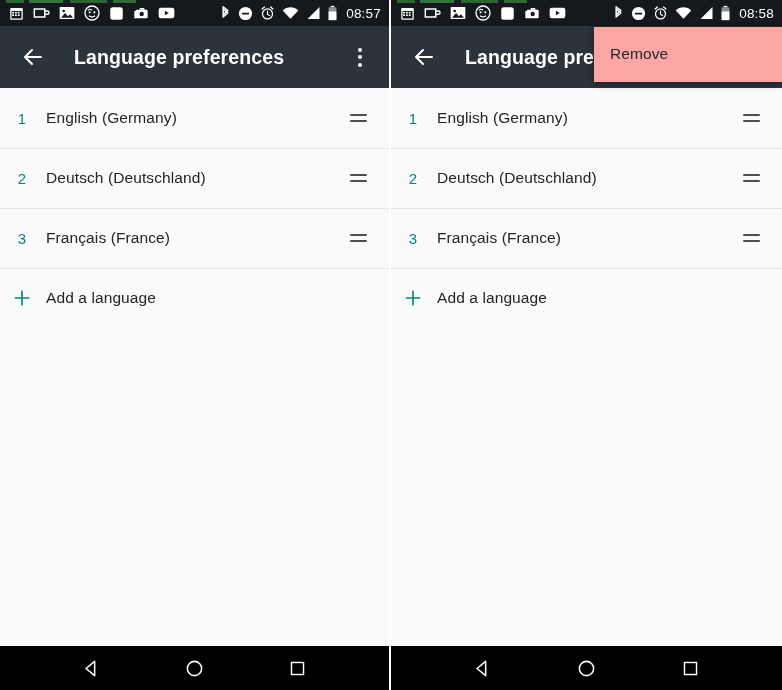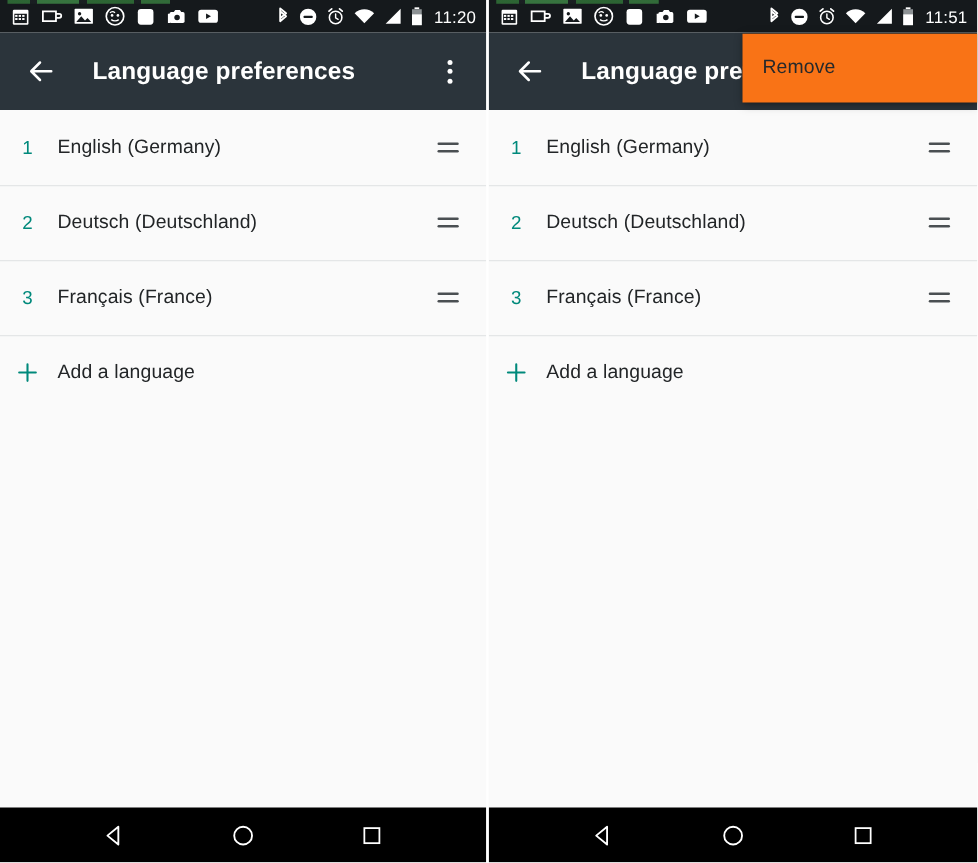--- a/index.html
+++ b/index.html
@@ -125,21 +125,21 @@
   }
   .row .drag i {
     display:block; width:17px; height:2px; background:#4a4f52; border-radius:1px;
   }
 
   
   .popup {
     position:absolute;
     left:203px; top:27px;
     width:188px;
-    background:#f97316;
+    background:#fca5a5;
     box-shadow:0 2px 7px rgba(0,0,0,.34), 0 0 2px rgba(0,0,0,.2);
     padding:8px 0 9px 0;
     z-index:20;
   }
   .popup .menu-item {
     height:38px;
     display:flex;
     align-items:center;
     padding:0 16px;
     font-size:15.5px;
@@ -235,21 +235,21 @@
             <path d="M12 17L1 5.5C4 2.6 7.9 1 12 1s8 1.6 11 4.5z" fill="#fff"></path>
           </svg>
         <svg class="sbicon" width="15" height="14" viewBox="0 0 20 18">
             <path d="M18 1v16H2z" fill="#fff"></path>
           </svg>
         <svg class="sbicon" width="9" height="16" viewBox="0 0 12 20">
             <rect x="3.5" y="0.5" width="5" height="2" fill="#fff"></rect>
             <rect x="0.8" y="2.5" width="10.4" height="17" fill="#8d9295"></rect>
             <rect x="0.8" y="8" width="10.4" height="11.5" fill="#fff"></rect>
           </svg>
-        <span class="sb-time">11:20</span>
+        <span class="sb-time">08:57</span>
       </div>
     </div>
 
     <div class="panel-body">
 
       <div class="appbar">
         <div class="back-btn">
           <svg width="24" height="24" viewBox="0 0 24 24">
               <path d="M20 12H4.5M11 5l-7 7 7 7" fill="none" stroke="#fff" stroke-width="2" stroke-linecap="round" stroke-linejoin="round"></path>
             </svg>
@@ -388,21 +388,21 @@
             <path d="M12 17L1 5.5C4 2.6 7.9 1 12 1s8 1.6 11 4.5z" fill="#fff"></path>
           </svg>
         <svg class="sbicon" width="15" height="14" viewBox="0 0 20 18">
             <path d="M18 1v16H2z" fill="#fff"></path>
           </svg>
         <svg class="sbicon" width="9" height="16" viewBox="0 0 12 20">
             <rect x="3.5" y="0.5" width="5" height="2" fill="#fff"></rect>
             <rect x="0.8" y="2.5" width="10.4" height="17" fill="#8d9295"></rect>
             <rect x="0.8" y="8" width="10.4" height="11.5" fill="#fff"></rect>
           </svg>
-        <span class="sb-time">11:51</span>
+        <span class="sb-time">08:58</span>
       </div>
     </div>
 
     <div class="panel-body">
 
       <div class="appbar">
         <div class="back-btn">
           <svg width="24" height="24" viewBox="0 0 24 24">
               <path d="M20 12H4.5M11 5l-7 7 7 7" fill="none" stroke="#fff" stroke-width="2" stroke-linecap="round" stroke-linejoin="round"></path>
             </svg>

